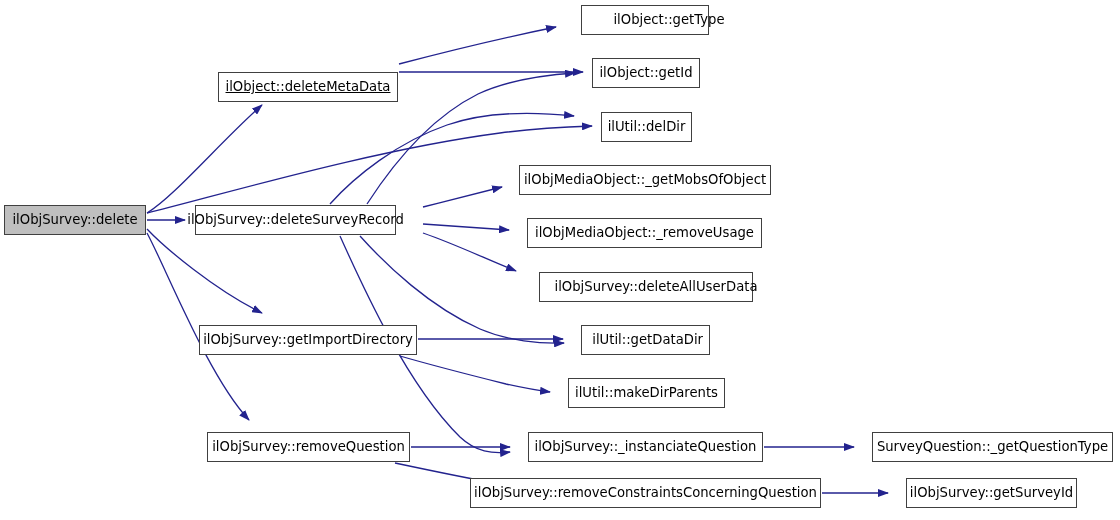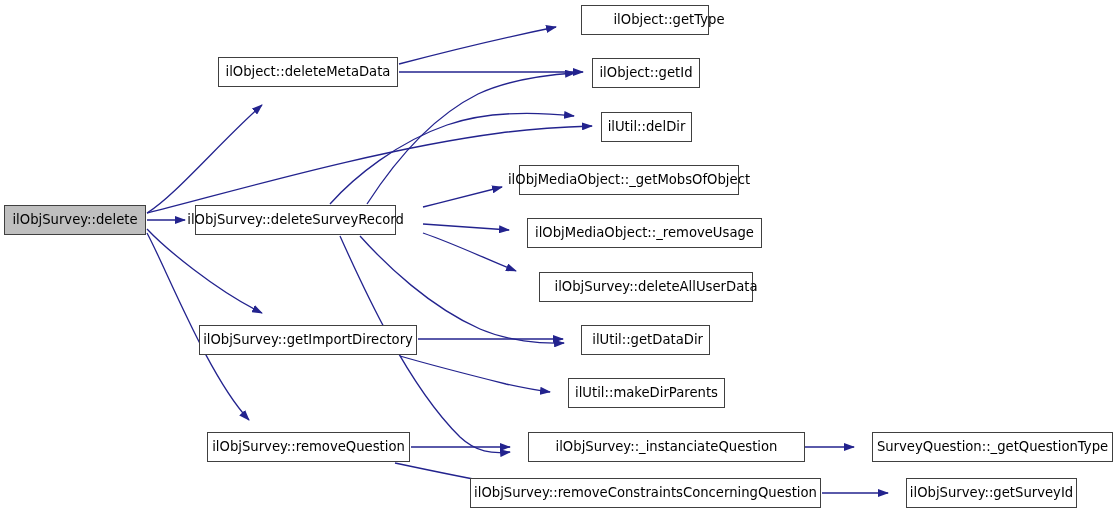--- a/index.html
+++ b/index.html
@@ -90,57 +90,57 @@
         <path d="M395,463 C428,470 466,478 500,484" fill="none" stroke="#23238e" stroke-width="1.3" marker-end="url(#arrowhead)"></path>
         <path d="M764,447 L854,447" fill="none" stroke="#23238e" stroke-width="1.3" marker-end="url(#arrowhead)"></path>
         <path d="M822,493 L888,493" fill="none" stroke="#23238e" stroke-width="1.3" marker-end="url(#arrowhead)"></path>
       </g>
   </svg>
 
   <div id="node-layer">
       <div class="node root" style="left: 4px; top: 205px; width: 142px; height: 30px; align-items: center;">
         <span class="node-label">ilObjSurvey::delete</span>
       </div>
-      <div class="node" style="left: 218px; top: 57px; width: 180px; height: 30px;">
+      <div class="node" style="left: 218px; top: 72px; width: 180px; height: 30px; text-decoration: underline;">
         <span class="node-label">ilObject::deleteMetaData</span>
       </div>
       <div class="node" style="left: 195px; top: 205px; width: 201px; height: 30px;">
         <span class="node-label">ilObjSurvey::deleteSurveyRecord</span>
       </div>
       <div class="node" style="left: 199px; top: 325px; width: 218px; height: 30px;">
         <span class="node-label">ilObjSurvey::getImportDirectory</span>
       </div>
       <div class="node" style="left: 207px; top: 432px; width: 203px; height: 30px;">
         <span class="node-label">ilObjSurvey::removeQuestion</span>
       </div>
       <div class="node" style="left: 581px; top: 5px; width: 128px; height: 30px; padding-left: 48px;">
         <span class="node-label">ilObject::getType</span>
       </div>
       <div class="node" style="left: 592px; top: 58px; width: 108px; height: 30px;">
         <span class="node-label">ilObject::getId</span>
       </div>
       <div class="node" style="left: 601px; top: 112px; width: 91px; height: 30px; text-align: right;">
         <span class="node-label">ilUtil::delDir</span>
       </div>
-      <div class="node" style="left: 519px; top: 165px; width: 220px; height: 30px;">
+      <div class="node" style="left: 519px; top: 165px; width: 252px; height: 30px;">
         <span class="node-label">ilObjMediaObject::_getMobsOfObject</span>
       </div>
       <div class="node" style="left: 527px; top: 218px; width: 235px; height: 30px;">
         <span class="node-label">ilObjMediaObject::_removeUsage</span>
       </div>
       <div class="node" style="left: 539px; top: 272px; width: 214px; height: 30px; padding-left: 20px;">
         <span class="node-label">ilObjSurvey::deleteAllUserData</span>
       </div>
       <div class="node" style="left: 581px; top: 325px; width: 129px; height: 30px; justify-content: flex-end;">
         <span class="node-label">ilUtil::getDataDir</span>
       </div>
       <div class="node" style="left: 568px; top: 378px; width: 157px; height: 30px;">
         <span class="node-label">ilUtil::makeDirParents</span>
       </div>
-      <div class="node" style="left: 528px; top: 432px; width: 277px; height: 30px;">
+      <div class="node" style="left: 528px; top: 432px; width: 235px; height: 30px;">
         <span class="node-label">ilObjSurvey::_instanciateQuestion</span>
       </div>
       <div class="node" style="left: 470px; top: 478px; width: 351px; height: 30px;">
         <span class="node-label">ilObjSurvey::removeConstraintsConcerningQuestion</span>
       </div>
       <div class="node" style="left: 872px; top: 432px; width: 241px; height: 30px;">
         <span class="node-label">SurveyQuestion::_getQuestionType</span>
       </div>
       <div class="node" style="left: 906px; top: 478px; width: 171px; height: 30px;">
         <span class="node-label">ilObjSurvey::getSurveyId</span>

